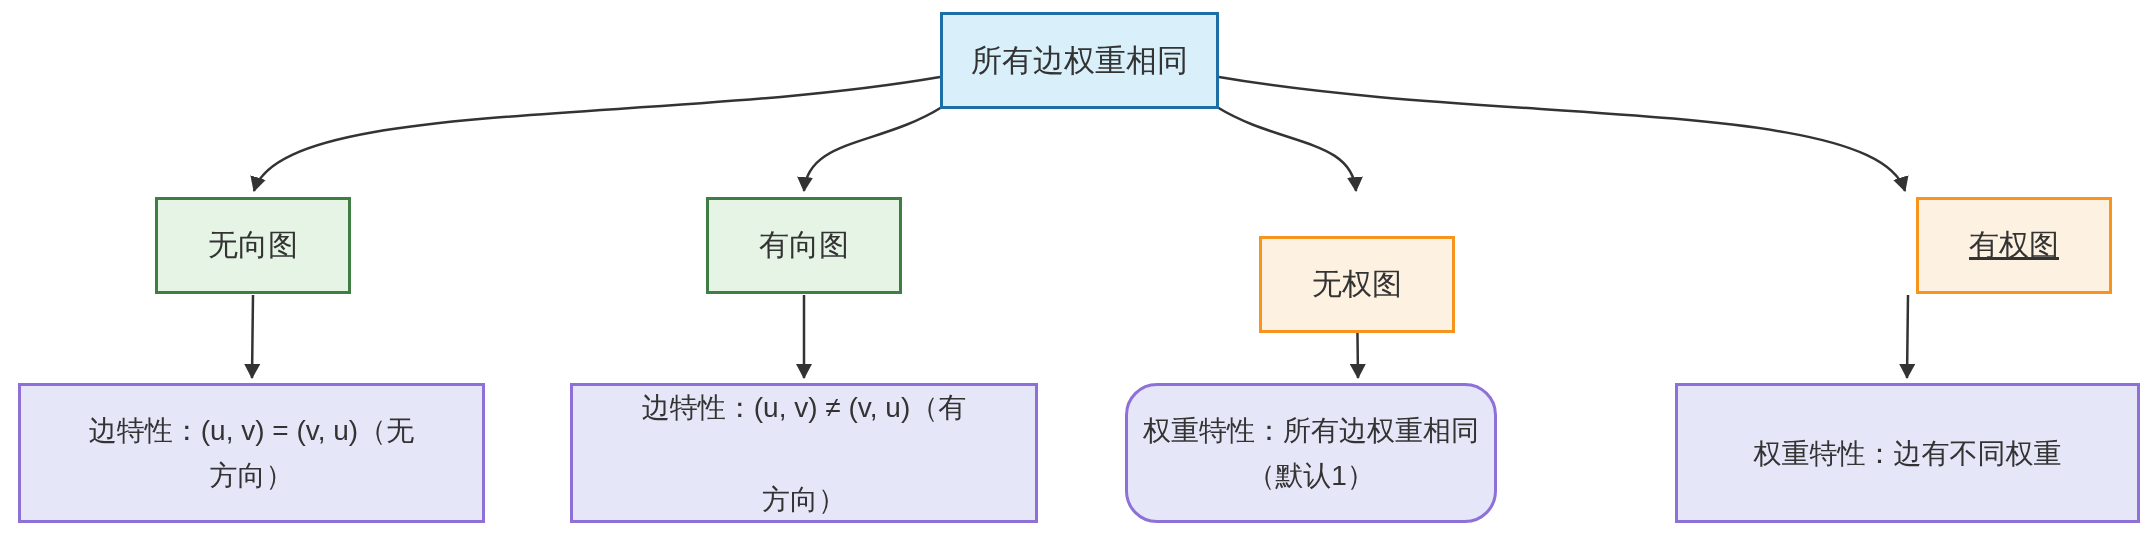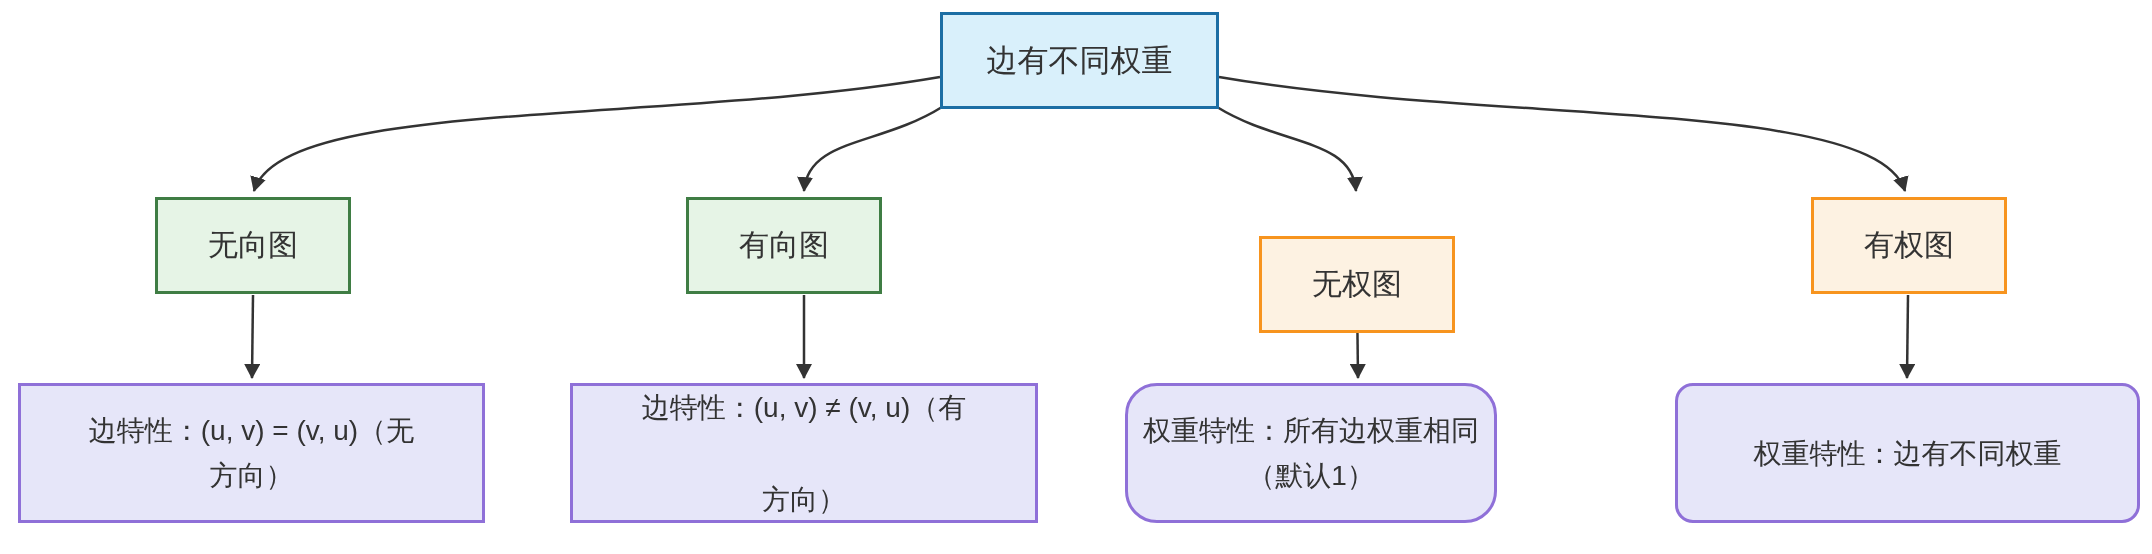--- a/index.html
+++ b/index.html
@@ -61,27 +61,27 @@
   }
   .node.detail {
     top: 383px; height: 140px;
     background: var(--purpleFill, #e6e6f9);
     border: 3px solid var(--purpleStroke, #8f70d8);
     font-size: 28px;
     line-height: 45px;
     justify-content: center;
   }
   #node-undirected { left: 155px; }
-  #node-directed   { left: 686px; }
+  #node-directed   { left: 706px; }
   #node-unweighted { left: 1259px; margin-top: 39px; }
-  #node-weighted   { left: 1811px; }
+  #node-weighted   { left: 1916px; text-decoration: underline; }
   #node-undirected-detail { left: 18px;   width: 467px; }
   #node-directed-detail   { left: 570px;  width: 468px; gap: 47px; }
   #node-unweighted-detail { left: 1125px; width: 372px; border-radius: 32px; }
-  #node-weighted-detail   { left: 1675px; width: 465px; border-radius: 18px; }
+  #node-weighted-detail   { left: 1675px; width: 465px; }
 </style>
 </head>
 <body>
 
 <div class="canvas">
 
   <svg id="edges-layer" viewBox="0 0 2152 554" xmlns="http://www.w3.org/2000/svg">
     <defs>
       <marker id="arrow" viewBox="0 0 15 16" refX="14" refY="8" markerWidth="15" markerHeight="16" markerUnits="userSpaceOnUse" orient="auto">
         <path id="arrow-head-shape" d="M0,0 L15,8 L0,16 Z"></path>
@@ -91,21 +91,21 @@
     <path class="edge" d="M 942 107 C 880 146, 808 138, 804 191" marker-end="url(#arrow)"></path>
     <path class="edge" d="M 1217 107 C 1280 146, 1352 138, 1356 191" marker-end="url(#arrow)"></path>
     <path class="edge" d="M 1219 77 C 1498 125, 1876 98, 1905 191" marker-end="url(#arrow)"></path>
     <path class="edge" d="M 253 295 L 252 378" marker-end="url(#arrow)"></path>
     <path class="edge" d="M 804 295 L 804 378" marker-end="url(#arrow)"></path>
     <path class="edge" d="M 1357 295 L 1358 378" marker-end="url(#arrow)"></path>
     <path class="edge" d="M 1908 295 L 1907 378" marker-end="url(#arrow)"></path>
   </svg>
 
   <div class="node root" id="node-root">
-    <span>边有不同权重</span>
+    <span>所有边权重相同</span>
   </div>
 
   <div class="node category theme-green" id="node-undirected">
     <span>无向图</span>
   </div>
   <div class="node category theme-green" id="node-directed">
     <span>有向图</span>
   </div>
   <div class="node category theme-orange" id="node-unweighted">
     <span>无权图</span>

